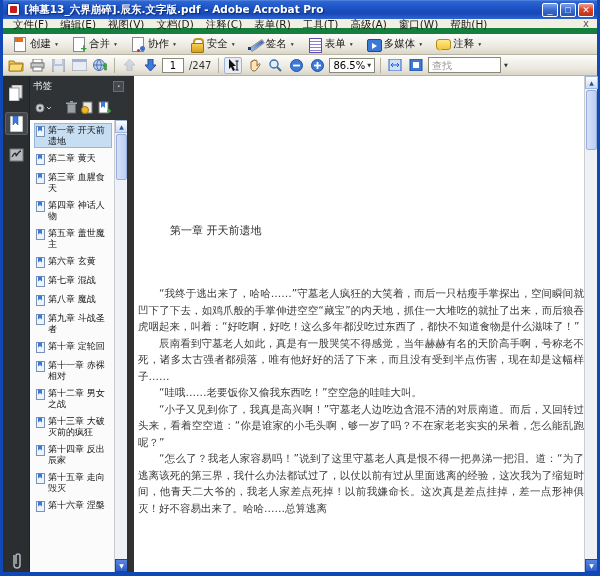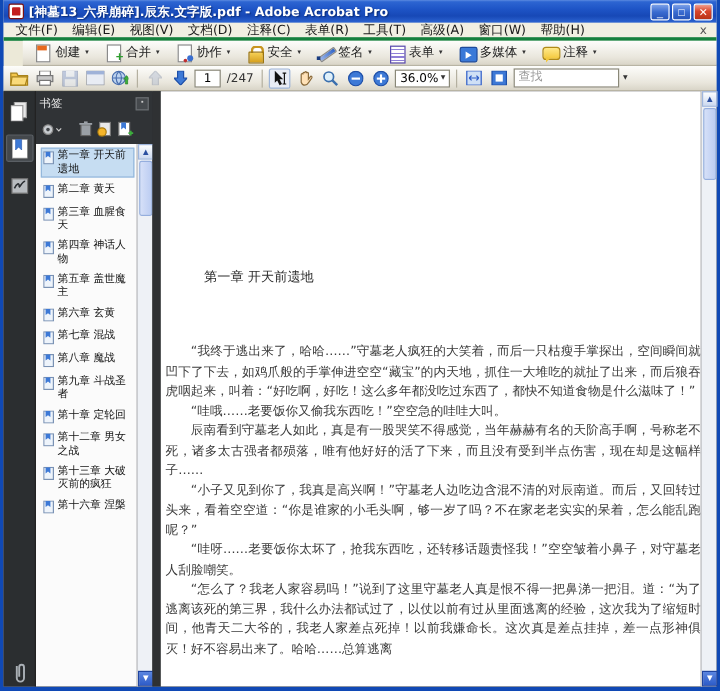--- a/index.html
+++ b/index.html
@@ -12,27 +12,27 @@
     background:linear-gradient(180deg,#5b8ae0 0%,#2d65d2 8%,#1e54c6 40%,#1748b6 70%,#2d65d2 100%); }
   .app-icon { width:13px; height:13px; margin-right:4px; background:#fff; border:1px solid #7a1010; border-radius:2px; position:relative; flex:0 0 auto; }
   .app-icon::before { content:""; position:absolute; left:2px; top:2px; right:2px; bottom:2px; background:#c21e1e; border-radius:1px; }
   .title-text { color:#fff; font-weight:bold; font-size:10.5px; text-shadow:1px 1px 1px #0a2d7a; white-space:nowrap; overflow:hidden; flex:1; }
   .winbtns { display:flex; gap:2px; }
   .winbtn { width:16px; height:14px; border:1px solid #fff; border-radius:2px; color:#fff; font-size:9px; line-height:12px; text-align:center;
     background:linear-gradient(180deg,#7ba0e8,#3a6bd0 50%,#2754b8); cursor:default; }
   .winbtn.close { background:linear-gradient(180deg,#f0a090,#d8452c 45%,#b83318); }
 
   
-  .menubar { height:15px; background:#f1efe2; border-bottom:3px solid #15803d; display:flex; align-items:center; padding:0 4px; }
+  .menubar { height:15px; background:#f1efe2; border-bottom:6px solid #15803d; display:flex; align-items:center; padding:0 4px; }
   .menu-item { padding:0 6px; font-size:10.5px; color:#1a1a1a; line-height:14px; cursor:default; }
   .menu-close { margin-left:auto; color:#555; font-size:10px; padding:0 4px; }
 
   
   .toolbar { display:flex; align-items:center; background:linear-gradient(180deg,#fdfdfb,#e9e6dc 70%,#d9d5c8); border-bottom:1px solid #b8b4a4; }
-  .tb1 { height:21px; padding:0 4px; gap:2px;margin-left:16px; }
+  .tb1 { height:21px; padding:0 4px; gap:2px; }
   .tb1btn { display:flex; align-items:center; gap:3px; border:1px solid transparent; border-radius:2px; padding:1px 4px; background:transparent; font-size:10.5px; color:#222; }
   .caret { font-size:5px; color:#333; }
   .ti { width:15px; height:15px; position:relative; display:inline-block; }
   .ti.doc::before { content:""; position:absolute; left:2px; top:0; width:10px; height:13px; background:#fff; border:1px solid #8a8a8a; }
   .ti.create::after { content:""; position:absolute; left:3px; top:1px; width:8px; height:4px; background:#e86a1e; }
   .ti.combine::after { content:"+"; position:absolute; right:-1px; bottom:-2px; color:#2e9e2e; font-weight:bold; font-size:11px; }
   .ti.collaborate::after { content:""; position:absolute; right:0; bottom:1px; width:5px; height:5px; border-radius:50%; background:#3b6fd0; box-shadow:-4px 2px 0 -1px #c03030; }
   .ti.security::before { content:""; position:absolute; left:4px; top:1px; width:7px; height:6px; border:2px solid #c89520; border-bottom:none; border-radius:4px 4px 0 0; }
   .ti.security::after { content:""; position:absolute; left:2px; top:6px; width:11px; height:8px; background:linear-gradient(#f5cf55,#d6a01f); border:1px solid #9a7410; border-radius:1px; }
   .ti.sign::before { content:""; position:absolute; left:1px; top:6px; width:14px; height:3px; background:linear-gradient(90deg,#9ab4e8,#2f64c8); transform:rotate(-35deg); border-radius:1px; }
@@ -45,25 +45,25 @@
 
   .tb2 { height:21px; padding:0 4px; gap:3px; }
   .tbico { width:18px; height:17px; display:flex; align-items:center; justify-content:center; border:1px solid transparent; border-radius:2px; background:transparent; padding:0; }
   .tbico.pressed { background:#e8ecf5; border-color:#9db4d8; }
   .tbico.disabled { opacity:.45; }
   .tbsep { width:1px; height:15px; background:#b4b0a0; margin:0 2px; flex:0 0 auux; }
   .pagebox { width:22px; height:15px; border:1px solid #8a8878; background:#fff; font-size:10px; text-align:center; font-family:"DejaVu Sans",sans-serif; }
   .pagecount { font-size:10px; color:#333; padding:0 2px; white-space:nowrap; }
   .zoombox { display:flex; align-items:center; gap:2px; border:1px solid #8a8878; background:#fff; height:15px; padding:0 3px; font-size:10px; }
   .findwrap { display:flex; align-items:center; }
-  .findbox { width:88px; height:16px; border:1px solid #8a8878; background:#fff; font-size:10px; padding:0 3px; color:#999; font-family:Liberation Mono, monospace; }
+  .findbox { width:73px; height:16px; border:1px solid #8a8878; background:#fff; font-size:10px; padding:0 3px; color:#999; font-family:Liberation Sans, sans-serif; }
   .findbox::placeholder { color:#9a9a9a; }
 
   
-  .main { position:relative; height:496px; background:#303336; }
+  .main { position:relative; height:496px; background:#303336;border-radius:30px; }
   .navcol { position:absolute; left:0; top:0; bottom:0; width:27px; background:#2b2e30; border-right:1px solid #222; display:flex; flex-direction:column; align-items:center; padding-top:5px; gap:8px; }
   .navtab { width:23px; height:23px; display:flex; align-items:center; justify-content:center; border:1px solid transparent; border-radius:2px; background:transparent; padding:0; }
   .navtab.active { background:#44484c; border-color:#5a5f64; }
   .nav-spacer { flex:1; }
 
   .panel { position:absolute; left:27px; top:0; bottom:0; width:97px; background:#303336; }
   .panel-header { height:20px; display:flex; align-items:center; padding:0 3px; color:#e8e8e8; font-size:9.5px; }
   .panel-header-btn { margin-left:auto; width:11px; height:11px; border:1px solid #6a6e72; background:#45494d; color:#ccc; font-size:6px; line-height:9px; text-align:center; padding:0; }
   .panel-tools { height:23px; display:flex; align-items:center; gap:4px; padding:0 4px; }
   .ptool { display:flex; align-items:center; background:transparent; border:none; padding:0; }
@@ -272,21 +272,21 @@
     <button class="tbico">
         <span>
           <svg width="13" height="13" viewBox="0 0 13 13">
             <circle cx="6.5" cy="6.5" r="6" fill="#3d79d6" stroke="#1e4fa8"></circle>
             <rect x="3" y="5.6" width="7" height="1.8" fill="#fff"></rect>
             <rect x="5.6" y="3" width="1.8" height="7" fill="#fff"></rect>
           </svg>
         </span>
       </button>
     <span class="zoombox">
-        <span>36.0%</span>
+        <span>86.5%</span>
         <span class="caret">▼</span>
       </span>
     <span class="tbsep"></span>
     <button class="tbico">
         <span>
           <svg width="14" height="12" viewBox="0 0 14 12">
             <rect x="1" y="0" width="12" height="12" fill="#cfe0f6" stroke="#2d5cc8"></rect>
             <path d="M3 6h8M3 6l2-2M3 6l2 2M11 6l-2-2M11 6l-2 2" stroke="#2d5cc8" fill="none"></path>
           </svg>
         </span>
@@ -471,20 +471,29 @@
           <div class="bm-row">
             <span class="bm-ico">
               <svg width="9" height="11" viewBox="0 0 9 11">
                 <rect x="0.5" y="0.5" width="8" height="10" fill="#eef4fb" stroke="#7a92b4"></rect>
                 <path d="M2 0.5h4v5L4 4 2 5.5z" fill="#3d79d6"></path>
               </svg>
             </span>
             <span class="bm-label">第十章 定轮回</span>
           </div>
 
+          <div class="bm-row">
+            <span class="bm-ico">
+              <svg width="9" height="11" viewBox="0 0 9 11">
+                <rect x="0.5" y="0.5" width="8" height="10" fill="#eef4fb" stroke="#7a92b4"></rect>
+                <path d="M2 0.5h4v5L4 4 2 5.5z" fill="#3d79d6"></path>
+              </svg>
+            </span>
+            <span class="bm-label">第十一章 赤裸相对</span>
+          </div>
 
           <div class="bm-row">
             <span class="bm-ico">
               <svg width="9" height="11" viewBox="0 0 9 11">
                 <rect x="0.5" y="0.5" width="8" height="10" fill="#eef4fb" stroke="#7a92b4"></rect>
                 <path d="M2 0.5h4v5L4 4 2 5.5z" fill="#3d79d6"></path>
               </svg>
             </span>
             <span class="bm-label">第十二章 男女之战</span>
           </div>
@@ -492,21 +501,39 @@
           <div class="bm-row">
             <span class="bm-ico">
               <svg width="9" height="11" viewBox="0 0 9 11">
                 <rect x="0.5" y="0.5" width="8" height="10" fill="#eef4fb" stroke="#7a92b4"></rect>
                 <path d="M2 0.5h4v5L4 4 2 5.5z" fill="#3d79d6"></path>
               </svg>
             </span>
             <span class="bm-label">第十三章 大破灭前的疯狂</span>
           </div>
 
-
+          <div class="bm-row">
+            <span class="bm-ico">
+              <svg width="9" height="11" viewBox="0 0 9 11">
+                <rect x="0.5" y="0.5" width="8" height="10" fill="#eef4fb" stroke="#7a92b4"></rect>
+                <path d="M2 0.5h4v5L4 4 2 5.5z" fill="#3d79d6"></path>
+              </svg>
+            </span>
+            <span class="bm-label">第十四章 反出辰家</span>
+          </div>
+
+          <div class="bm-row">
+            <span class="bm-ico">
+              <svg width="9" height="11" viewBox="0 0 9 11">
+                <rect x="0.5" y="0.5" width="8" height="10" fill="#eef4fb" stroke="#7a92b4"></rect>
+                <path d="M2 0.5h4v5L4 4 2 5.5z" fill="#3d79d6"></path>
+              </svg>
+            </span>
+            <span class="bm-label">第十五章 走向毁灭</span>
+          </div>
 
           <div class="bm-row">
             <span class="bm-ico">
               <svg width="9" height="11" viewBox="0 0 9 11">
                 <rect x="0.5" y="0.5" width="8" height="10" fill="#eef4fb" stroke="#7a92b4"></rect>
                 <path d="M2 0.5h4v5L4 4 2 5.5z" fill="#3d79d6"></path>
               </svg>
             </span>
             <span class="bm-label">第十六章 涅槃</span>
           </div>
@@ -521,27 +548,26 @@
       </div>
     </div>
 
     <div class="docpane">
       <div class="page">
         <div class="chapter-title">第一章 开天前遗地</div>
         <div class="doc-body">
 
             <p>“我终于逃出来了，哈哈……”守墓老人疯狂的大笑着，而后一只枯瘦手掌探出，空间瞬间就凹下了下去，如鸡爪般的手掌伸进空空“藏宝”的内天地，抓住一大堆吃的就扯了出来，而后狼吞虎咽起来，叫着：“好吃啊，好吃！这么多年都没吃过东西了，都快不知道食物是什么滋味了！”</p>
 
+            <p>辰南看到守墓老人如此，真是有一股哭笑不得感觉，当年赫赫有名的天阶高手啊，号称老不死，诸多太古强者都殒落，唯有他好好的活了下来，而且没有受到半点伤害，现在却是这幅样子……</p>
+
             <p>“哇哦……老要饭你又偷我东西吃！”空空急的哇哇大叫。</p>
 
-            <p>辰南看到守墓老人如此，真是有一股哭笑不得感觉，当年赫赫有名的天阶高手啊，号称老不死，诸多太古强者都殒落，唯有他好好的活了下来，而且没有受到半点伤害，现在却是这幅样子……</p>
-
             <p>“小子又见到你了，我真是高兴啊！”守墓老人边吃边含混不清的对辰南道。而后，又回转过头来，看着空空道：“你是谁家的小毛头啊，够一岁了吗？不在家老老实实的呆着，怎么能乱跑呢？”</p>
 
-            <p>“哇呀……老要饭你太坏了，抢我东西吃，还转移话题责怪我！”空空皱着小鼻子，对守墓老人刮脸嘲笑。</p>
 
 
 
             <p>“怎么了？我老人家容易吗！”说到了这里守墓老人真是恨不得一把鼻涕一把泪。道：“为了逃离该死的第三界，我什么办法都试过了，以仗以前有过从里面逃离的经验，这次我为了缩短时间，他青天二大爷的，我老人家差点死掉！以前我嫌命长。这次真是差点挂掉，差一点形神俱灭！好不容易出来了。哈哈……总算逃离</p>
           </div>
       </div>
     </div>
 
     <div class="doc-scroll">
       <span class="sb-arrow sb-up" style="top:0">▲</span>

